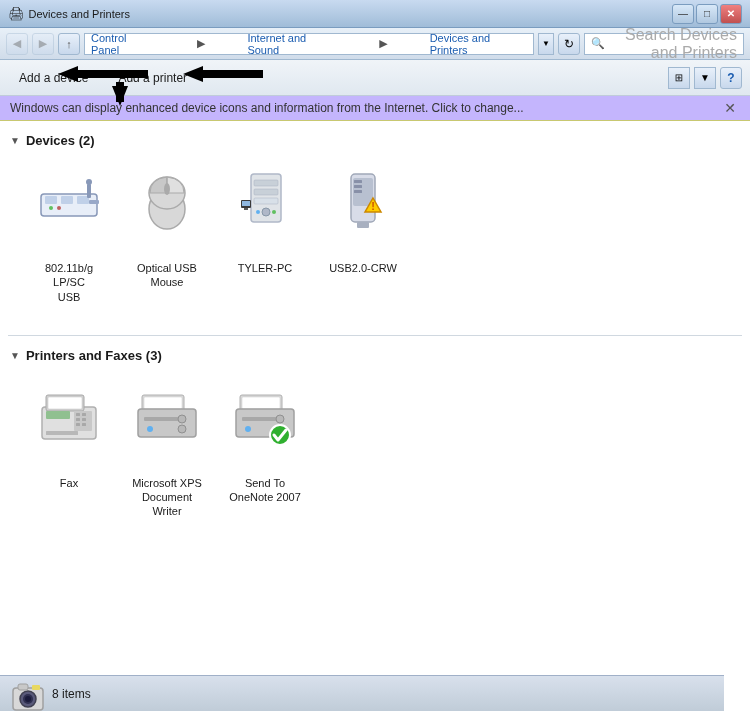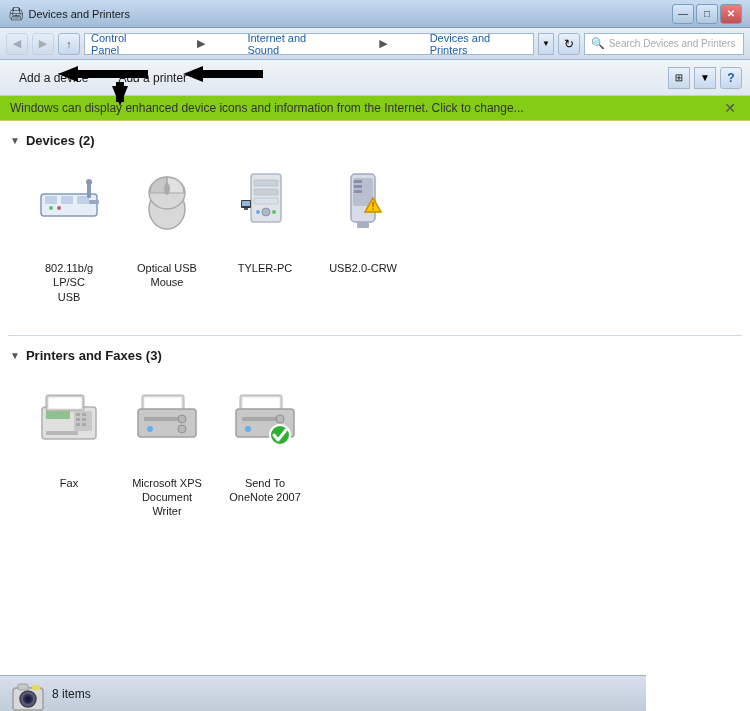--- a/index.html
+++ b/index.html
@@ -179,21 +179,21 @@
       align-items: center;
       justify-content: center;
       cursor: pointer;
       font-size: 12px;
       font-weight: bold;
       color: #1a5cb0;
     }
 
     
     .info-bar {
-      background: #84cc16;
+      background: #c4b5fd;
       border-bottom: 1px solid #c8c870;
       padding: 4px 10px;
       font-size: 12px;
       color: #333;
       display: flex;
       align-items: center;
       justify-content: space-between;
     }
     .info-close {
       cursor: pointer;
@@ -275,21 +275,21 @@
     }
 
     
     svg { overflow: visible; }
 
     
     .status-bar {
       position: fixed;
       bottom: 0;
       left: 0;
-      width: 646px;
+      width: 724px;
       height: 36px;
       background: linear-gradient(to bottom, #d8e0ec, #c0ccd8);
       border-top: 1px solid #a0b0c8;
       display: flex;
       align-items: center;
       padding: 0 10px;
       gap: 10px;
     }
     .status-icon {
       width: 32px;
@@ -339,21 +339,21 @@
     <span class="breadcrumb-item">Internet and Sound</span>
     <span class="breadcrumb-separator">▶</span>
     <span class="breadcrumb-item">Devices and Printers</span>
   </div>
   <div class="breadcrumb-dropdown">▼</div>
   <div class="refresh-btn">
     <span>↻</span>
   </div>
   <div class="search-box">
     <span style="font-size:11px;">🔍</span>
-    <span style="color:#aaa; font-size:10px;text-align:right;">Search Devices and Printers</span>
+    <span style="color:#aaa; font-size:16px;text-align:right;">Search Devices and Printers</span>
   </div>
 </div>
 
 <div class="toolbar">
   <button class="toolbar-btn">
     <span>Add a device</span>
   </button>
   <button class="toolbar-btn">
     <span>Add a printer</span>
   </button>

